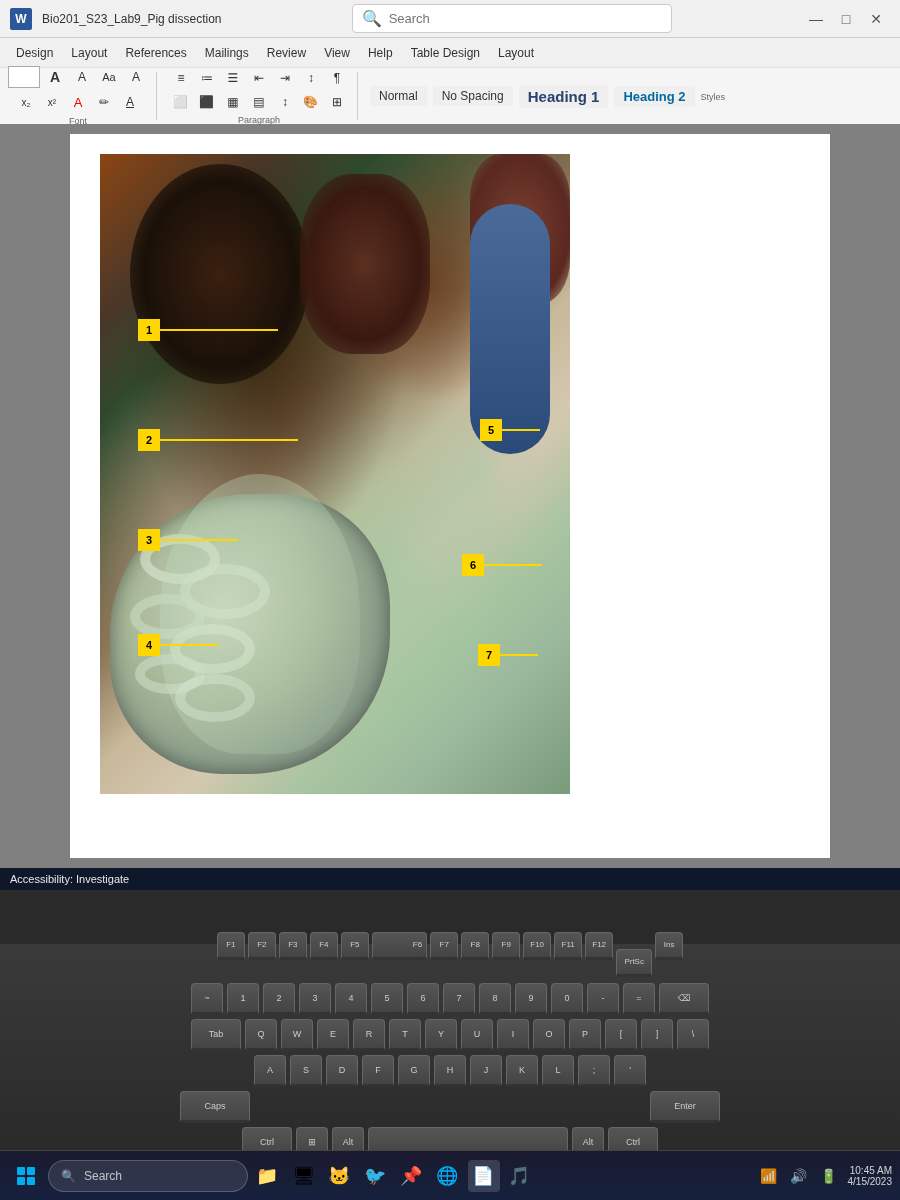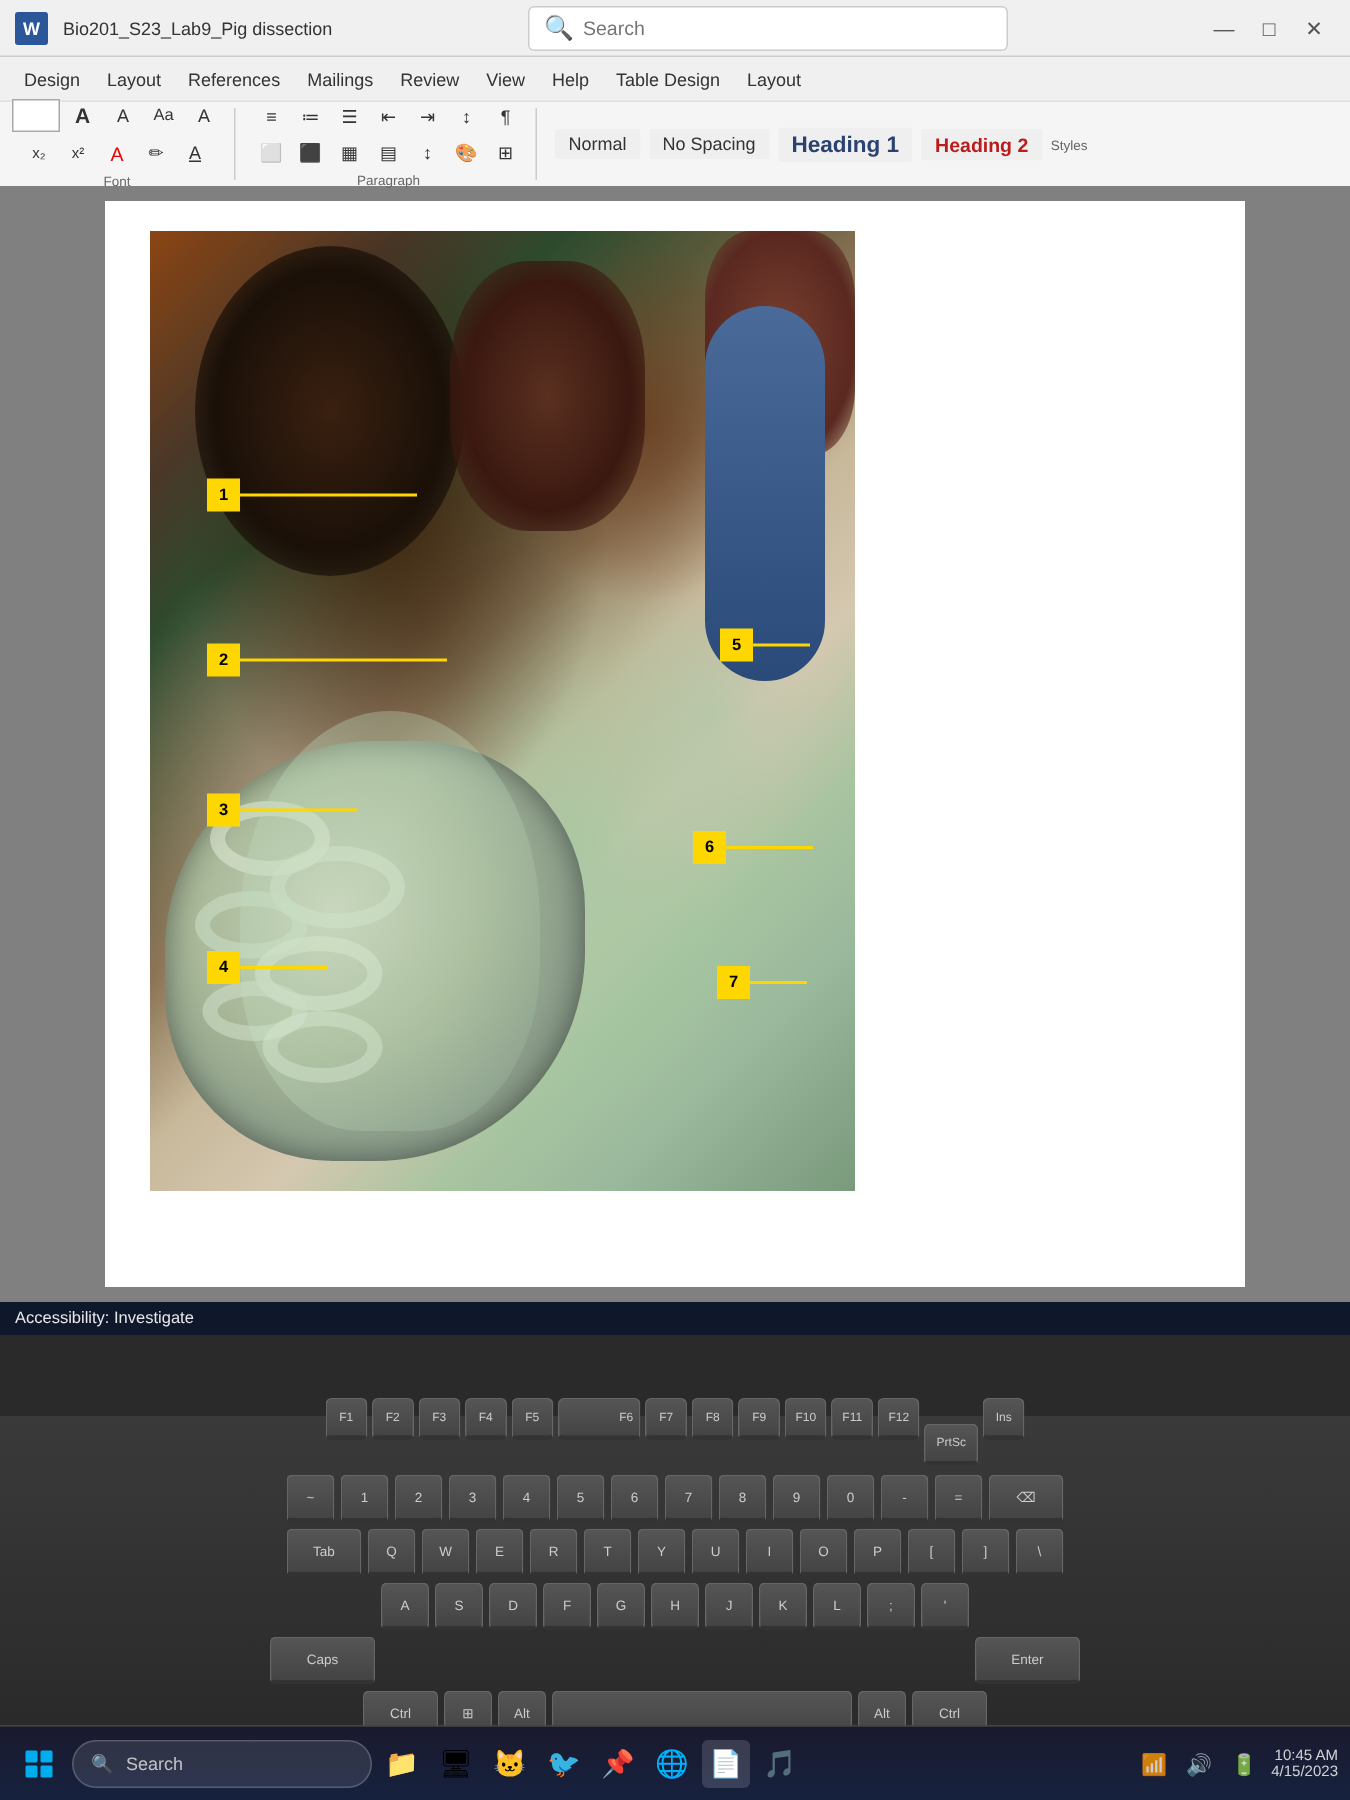--- a/index.html
+++ b/index.html
@@ -139,21 +139,21 @@
     }
     .style-btn {
       padding: 2px 8px;
       font-size: 12px;
       cursor: pointer;
       border: 1px solid transparent;
       border-radius: 2px;
       color: #333;
     }
     .heading1 { font-size: 15px; color: #2b4170; font-weight: bold; }
-    .heading2 { font-size: 13px; color: #b91c1c; font-weight: bold; }
+    .heading2 { font-size: 13px; color: #0369a1; font-weight: bold; }
 
     
     .doc-area {
       background: #808080;
       display: flex;
       justify-content: center;
       padding: 10px;
       height: calc(900px - 38px - 30px - 56px - 32px);
       overflow: hidden;
     }

